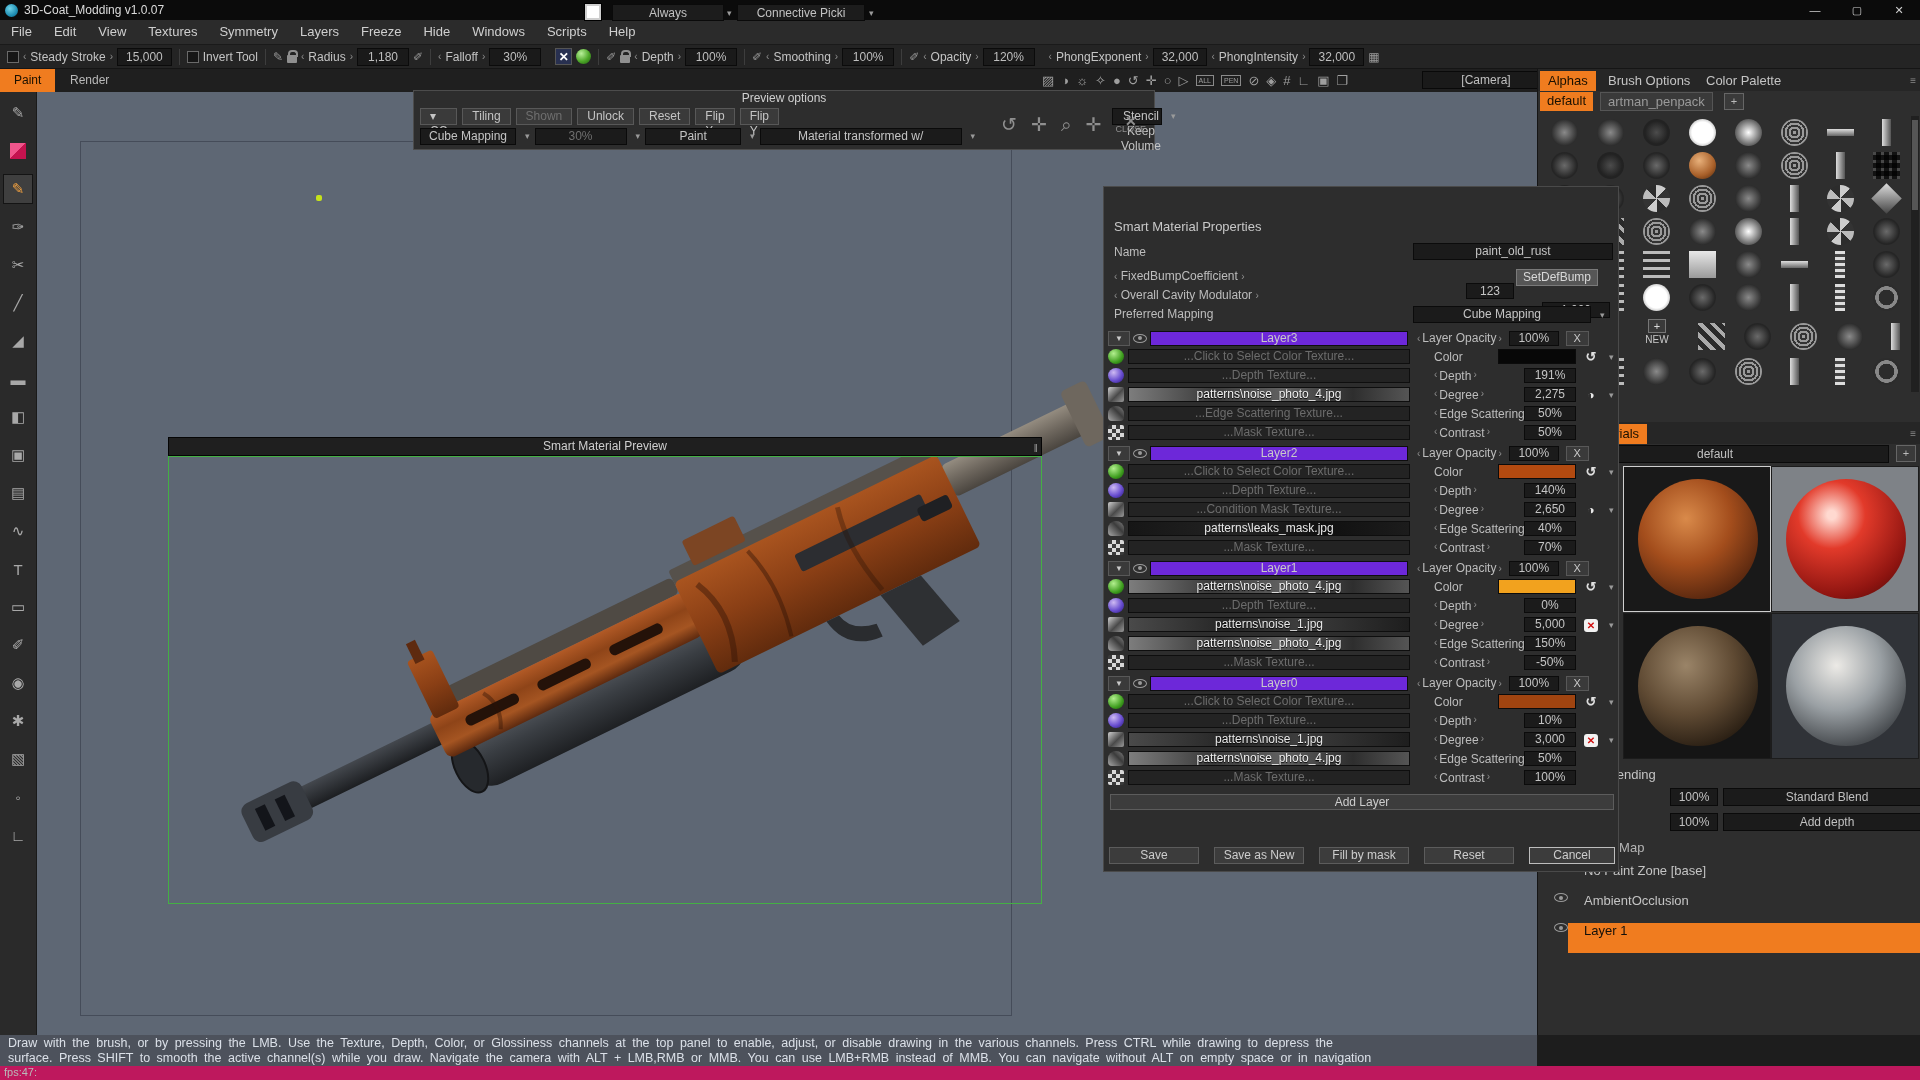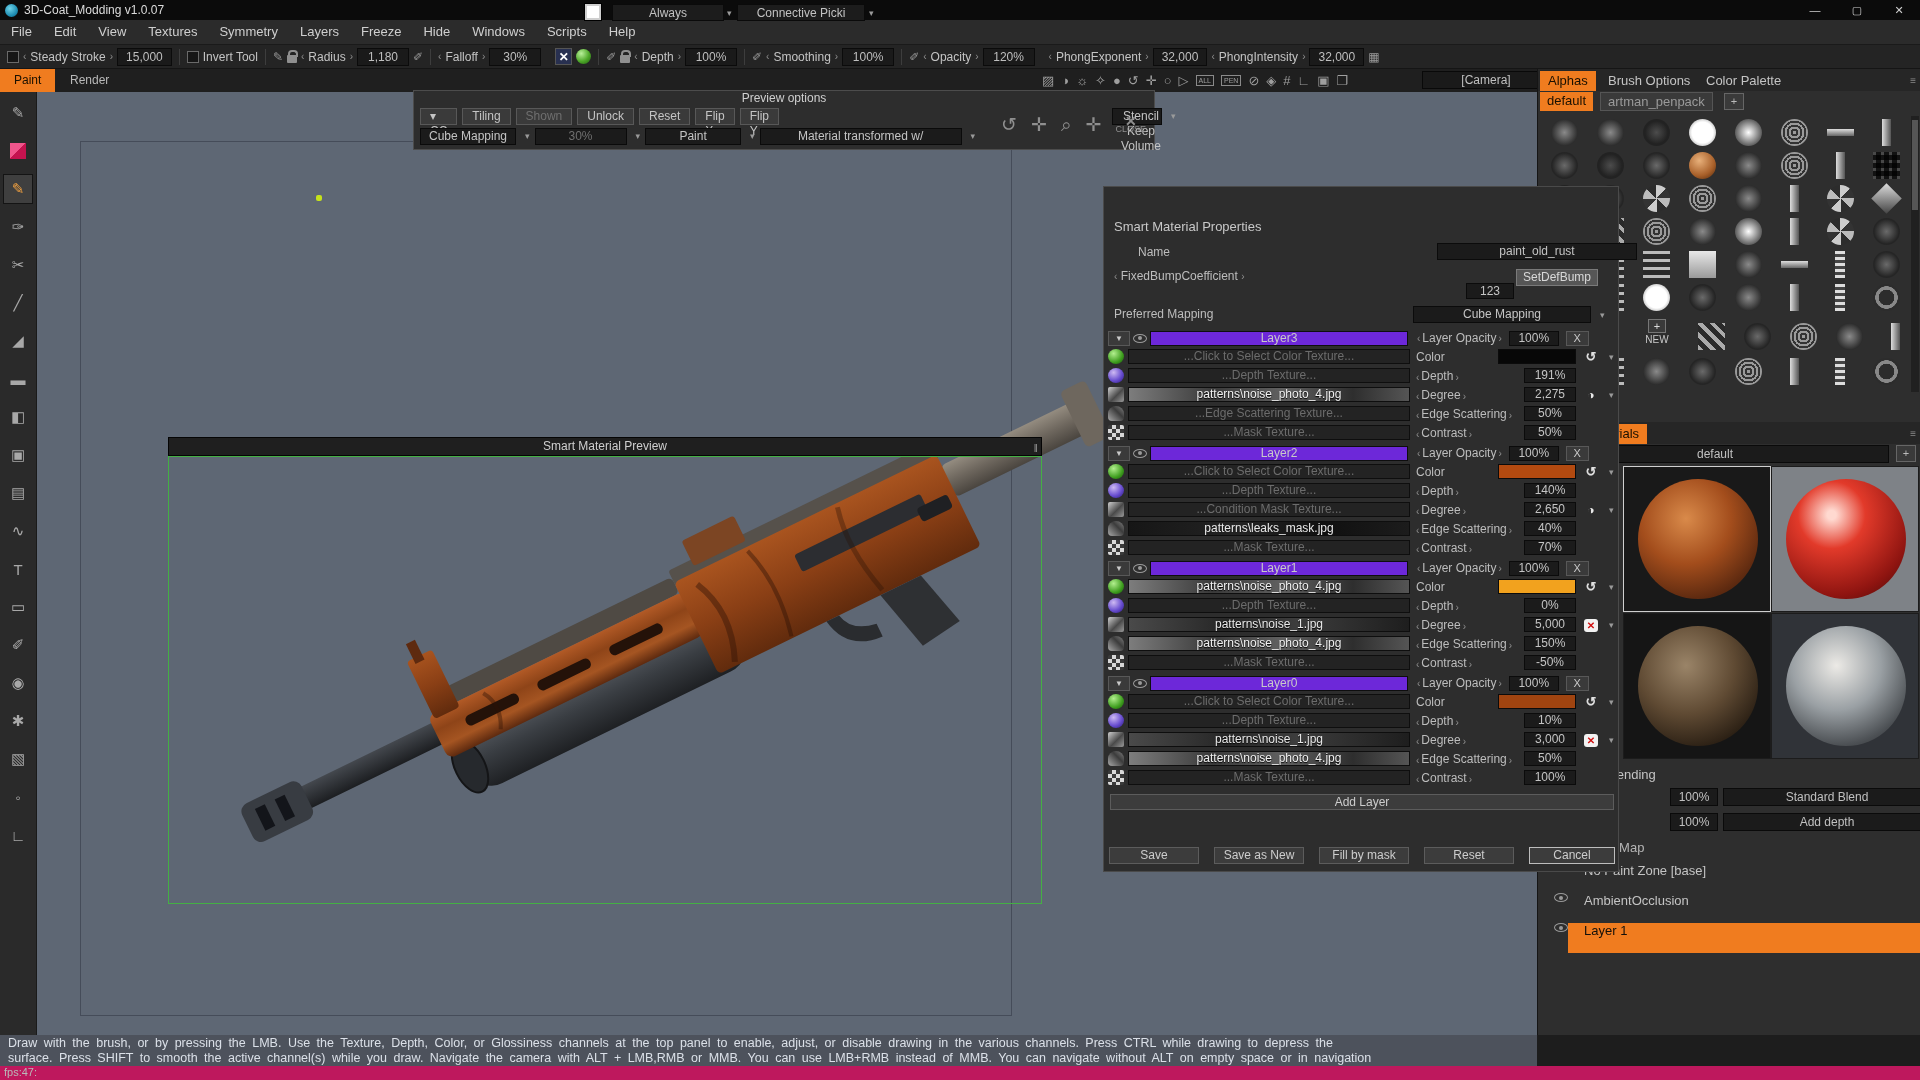--- a/index.html
+++ b/index.html
@@ -179,21 +179,21 @@
   .eye-icon::after { content:""; position:absolute; left:4px; top:1.5px; width:4px; height:4px;
                      background:#9a9a9a; border-radius:50%; }
   #rp-iconstrip { position:absolute; left:5px; top:969px; display:flex; gap:9px; }
   .rp-ico { color:#9a9a9a; font-size:14px; }
 
   
   #dialog { position:absolute; left:1103px; top:186px; width:516px; height:686px; background:#2d2d2d;
             border:1px solid #4a4a4a; z-index:40; font-size:12px;text-decoration:underline; }
   #dlg-title { position:absolute; left:10px; top:32px; color:#c8c8c8; font-size:13px; }
   .dlg-label { color:#bdbdbd; }
-  #dlg-name-row { position:absolute; left:10px; top:58px; width:496px;margin-left:24px; }
+  #dlg-name-row { position:absolute; left:10px; top:58px; width:496px; }
   #dlg-name-field { position:absolute; left:299px; top:-2px; width:200px; height:17px; background:#1b1b1b;
                     border:1px solid #0b0b0b; text-align:center; line-height:15px; color:#c4c4c4; }
   .dlg-prop-row { position:absolute; left:10px; width:496px; height:17px; }
   .dlg-val { position:absolute; height:16px; background:#1b1b1b; border:1px solid #0b0b0b;
              text-align:center; line-height:14px; color:#c4c4c4; }
   #setdefbump { position:absolute; left:402px; top:0; width:82px; height:17px; background:#565656;
                 border:1px solid #7a7a7a; color:#d8d8d8; text-align:center; line-height:15px; }
   #mapping-drop { position:absolute; left:299px; top:-1px; width:178px; height:17px; background:#1b1b1b;
                   border:1px solid #0b0b0b; text-align:center; line-height:15px; color:#c4c4c4; }
   #dlg-layers { position:absolute; left:4px; top:142px; width:508px; }
@@ -214,21 +214,21 @@
   .ti-depth { border-radius:50%; background:radial-gradient(circle at 35% 30%, #cdb9f2, #6a4fd0 55%, #26147a); }
   .ti-tex  { background:linear-gradient(135deg,#cfcfcf,#4a4a4a 55%,#9a9a9a); }
   .ti-tex2 { background:linear-gradient(45deg,#a9a9a9,#3c3c3c 60%,#808080); border-radius:50% 50% 4px 4px; }
   .ti-checker { background:repeating-conic-gradient(#d8d8d8 0 25%, #3a3a3a 0 50%); background-size:8px 8px; }
   .tex-field { width:282px; height:15px; background:#242424; border:1px solid #0e0e0e; text-align:center;
                line-height:13px; color:#c9c9c9; overflow:hidden; white-space:nowrap; }
   .tex-field.dim { color:#6c6c6c; background:#232323; }
   .tex-field.thumb-noise { background:linear-gradient(90deg,#7d7d7d,#3a3a3a 30%,#616161 55%,#2e2e2e 80%,#555); color:#f0f0f0; text-shadow:0 1px 1px #000; }
   .tex-field.thumb-noise2 { background:linear-gradient(90deg,#4a4a4a,#262626 35%,#3d3d3d 60%,#1e1e1e); color:#e8e8e8; text-shadow:0 1px 1px #000; }
   .tex-field.thumb-dark { background:linear-gradient(90deg,#161616,#232323 40%,#101010 70%,#1c1c1c); color:#e8e8e8; }
-  .t-label { margin-left:6px; display:flex; align-items:flex-end; gap:2px; color:#bdbdbd; white-space:nowrap; }
+  .t-label { margin-left:24px; display:flex; align-items:flex-start; gap:2px; color:#bdbdbd; white-space:nowrap; }
   .t-val { position:absolute; left:416px; width:52px; height:15px; background:#1b1b1b; border:1px solid #0b0b0b;
            text-align:center; line-height:13px; color:#c4c4c4; }
   .t-swatch { position:absolute; left:390px; width:78px; height:15px; border:1px solid #0b0b0b; }
   .t-extra { position:absolute; left:474px; width:18px; text-align:center; }
   .undo-ic { color:#e0e0e0; font-size:13px; font-weight:bold; }
   .moon-ic { color:#e8e8e8; font-size:12px; }
   .redx-ic { display:inline-block; width:14px; height:13px; background:#f2f2f2; border-radius:3px;
              color:#d01010; font-weight:bold; font-size:10px; line-height:13px; text-align:center; }
   .t-caret { position:absolute; left:497px; color:#9a9a9a; font-size:9px; }
   #add-layer { position:absolute; left:6px; top:607px; width:504px; height:16px; background:#3c3c3c;
@@ -830,20 +830,26 @@
       <span class="dlg-label">Name</span>
       <div id="dlg-name-field">paint_old_rust</div>
     </div>
     <div class="dlg-prop-row" style="top:82px;">
       <span class="arr">‹</span>
       <span class="dlg-label">FixedBumpCoefficient</span>
       <span class="arr">›</span>
       <div class="dlg-val" style="left:352px; width:48px;">123</div>
       <div id="setdefbump">SetDefBump</div>
     </div>
+    <div class="dlg-prop-row" style="top:101px;">
+      <span class="arr">‹</span>
+      <span class="dlg-label">Overall Cavity Modulator</span>
+      <span class="arr">›</span>
+      <div class="dlg-val" style="left:428px; width:68px;">1,000</div>
+    </div>
     <div class="dlg-prop-row" style="top:120px;">
       <span class="dlg-label">Preferred Mapping</span>
       <div id="mapping-drop">Cube Mapping</div>
       <span class="mini-caret" style="position:absolute; left:482px; top:3px;">▾</span>
     </div>
     <div id="dlg-layers">
         <div class="sec">
           <div class="sec-head">
             <div class="collapse-btn">▼</div>
             <span class="eye-icon"></span>

